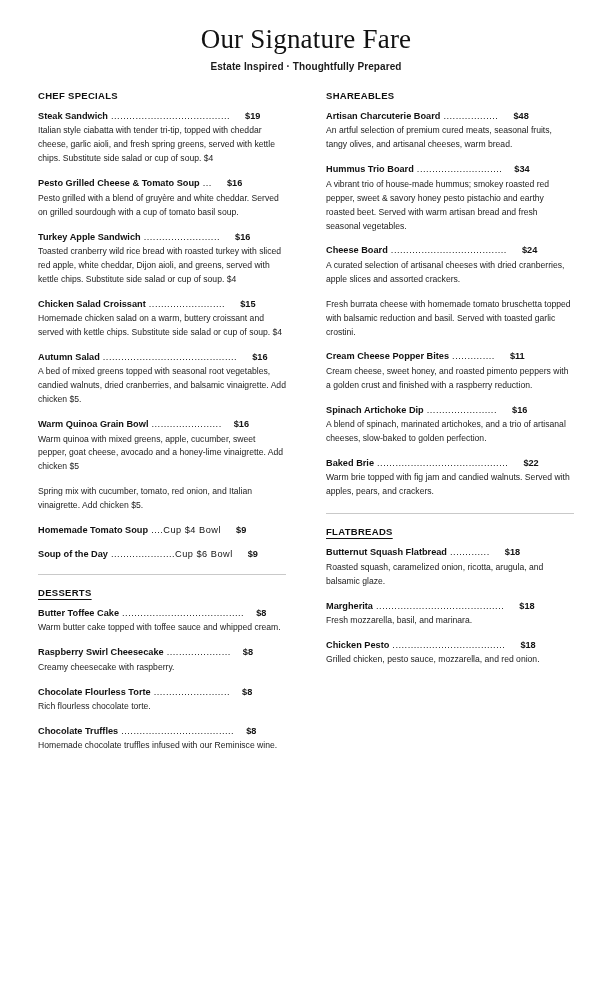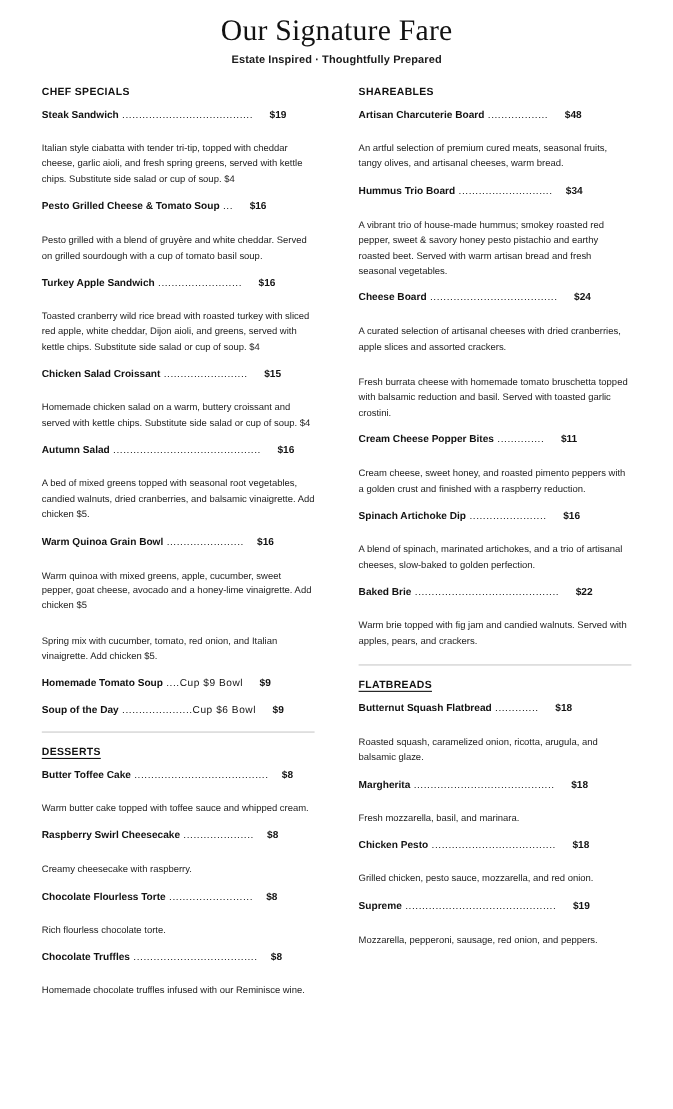--- a/index.html
+++ b/index.html
@@ -12,21 +12,21 @@
     width: 612px;
     height: 1008px;
     font-family: "Liberation Sans", sans-serif;
     color: #121212;
     position: relative;
     overflow: hidden;
   }
   .page {
     width: 612px;
     height: 860px;
-    padding: 6px 38px 0 38px;
+    padding: 18px 38px 0 38px;
   }
   .title {
     text-align: center;
     font-family: "Liberation Serif", serif;
     font-size: 27px;
     font-weight: 400;
     letter-spacing: 0.2px;
     margin: 6px 0 0 0;
     line-height: 1.15;
   }
@@ -78,21 +78,21 @@
     font-weight: normal;
     letter-spacing: 0.5px;
   }
   .price {
     font-weight: bold;
     margin-left: 12px;
   }
   .item-desc {
     font-size: 8.6px;
     line-height: 1.62;
-    margin-top: 18px;
+    margin-top: 2px;
     color: #1b1b1b;
   }
   .note {
     font-size: 8.7px;
     font-style: italic;
     line-height: 1.62;
     margin-bottom: 11px;
     color: #1b1b1b;
   }
   .simple-item {
@@ -131,21 +131,21 @@
           <div class="item-desc">A bed of mixed greens topped with seasonal root vegetables, candied walnuts, dried cranberries, and balsamic vinaigrette. Add chicken $5.</div>
         </div>
         <div class="item">
           <div class="item-head"><span>Warm Quinoa Grain Bowl</span><span class="leader"> .......................</span><span class="price">$16</span></div>
           <div class="item-desc">Warm quinoa with mixed greens, apple, cucumber, sweet pepper, goat cheese, avocado and a honey-lime vinaigrette. Add chicken $5</div>
         </div>
         <div class="item">
           <div class="item-desc">Spring mix with cucumber, tomato, red onion, and Italian vinaigrette. Add chicken $5.</div>
         </div>
         <div class="simple-item">
-          <div class="item-head"><span>Homemade Tomato Soup</span><span class="leader"> ....Cup $9  Bowl </span><span class="price">$9</span></div>
+          <div class="item-head"><span>Homemade Tomato Soup</span><span class="leader"> ....Cup $4  Bowl </span><span class="price">$9</span></div>
         </div>
         <div class="simple-item">
           <div class="item-head"><span>Soup of the Day</span><span class="leader"> .....................Cup $6  Bowl </span><span class="price">$9</span></div>
         </div>
         <hr class="divider">
         <div class="section-head underline">DESSERTS</div>
         <div class="item">
           <div class="item-head"><span>Butter Toffee Cake</span><span class="leader"> ........................................</span><span class="price">$8</span></div>
           <div class="item-desc">Warm butter cake topped with toffee sauce and whipped cream.</div>
         </div>
@@ -198,20 +198,16 @@
           <div class="item-desc">Roasted squash, caramelized onion, ricotta, arugula, and balsamic glaze.</div>
         </div>
         <div class="item">
           <div class="item-head"><span>Margherita</span><span class="leader"> .......................................... </span><span class="price">$18</span></div>
           <div class="item-desc">Fresh mozzarella, basil, and marinara.</div>
         </div>
         <div class="item">
           <div class="item-head"><span>Chicken Pesto</span><span class="leader"> ..................................... </span><span class="price">$18</span></div>
           <div class="item-desc">Grilled chicken, pesto sauce, mozzarella, and red onion.</div>
         </div>
-        <div class="item">
-          <div class="item-head"><span>Supreme</span><span class="leader"> ............................................. </span><span class="price">$19</span></div>
-          <div class="item-desc">Mozzarella, pepperoni, sausage, red onion, and peppers.</div>
-        </div>
       </div>
   </div>
 
 </div>
 
 </body></html>

